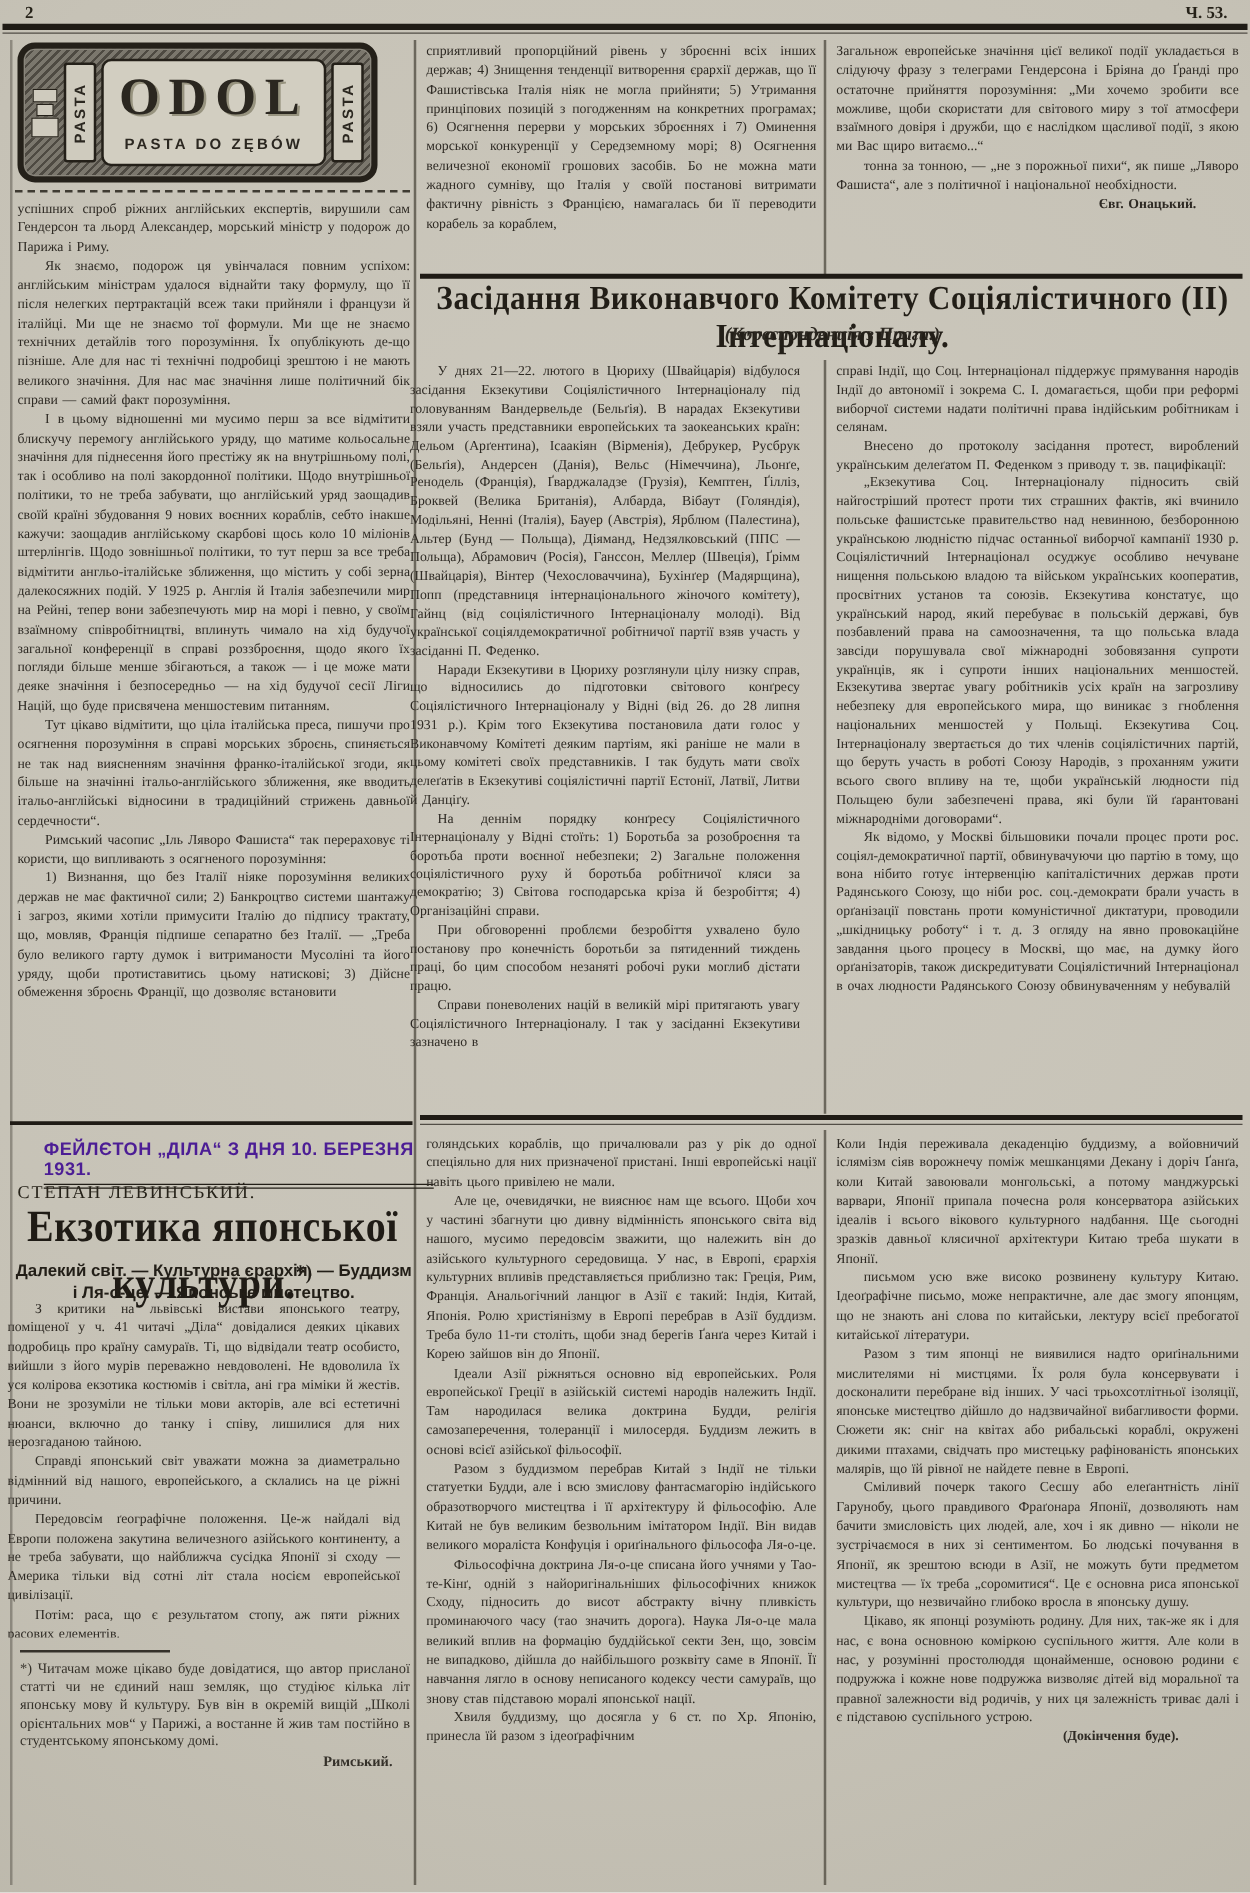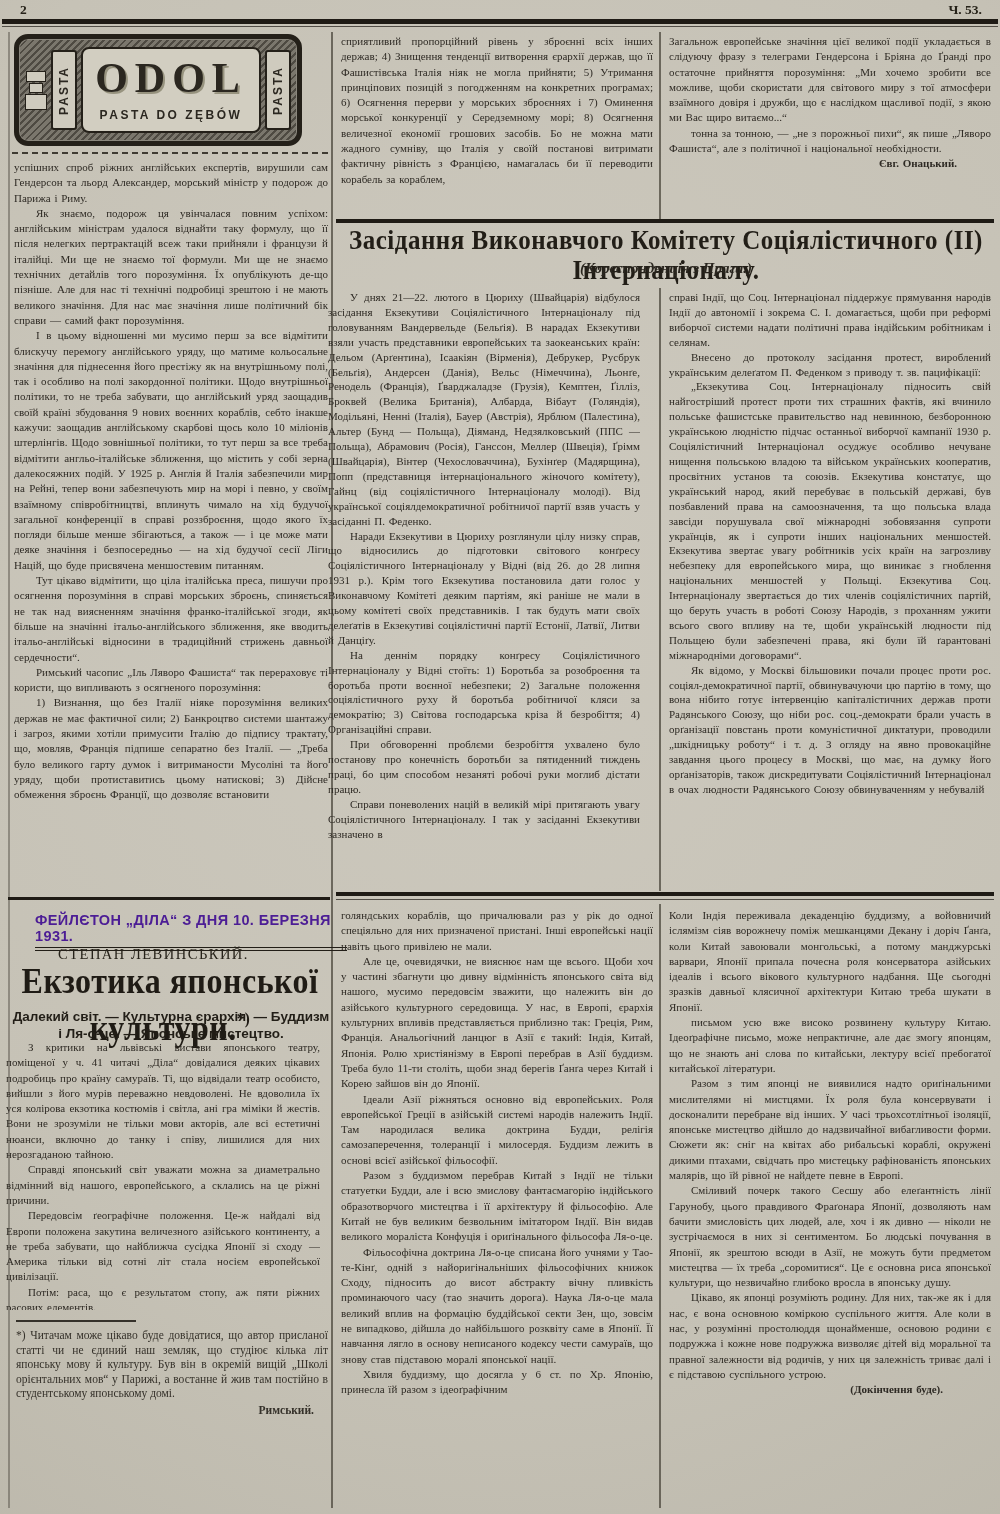--- a/index.html
+++ b/index.html
@@ -46,21 +46,21 @@
       font-weight:bold;font-size:25px;line-height:28px;color:#221e17;letter-spacing:.5px;transform:scaleY(1.08);}
   .subhead-main{position:absolute;left:336px;top:260px;width:660px;text-align:center;
       font-style:italic;font-weight:bold;font-size:15px;color:#2a261f;}
 
   .signature{font-weight:bold;text-align:right;padding-right:34px;text-indent:0 !important;}
 
   
   .kicker{position:absolute;left:14px;top:912px;width:312px;
       font-family:"Liberation Sans",sans-serif;font-weight:bold;font-size:14.5px;letter-spacing:.4px;color:#4c1d95;
       padding-bottom:3px;border-bottom:4px double #221e17;margin-left:21px;}
-  .feu-author{position:absolute;left:14px;top:946px;width:312px;font-size:14.5px;letter-spacing:1.5px;color:#262219;margin-left:44px;}
+  .feu-author{position:absolute;left:14px;top:946px;width:312px;font-size:14.5px;letter-spacing:1.5px;color:#262219;}
   .feu-headline{position:absolute;left:10px;top:966px;width:320px;text-align:center;
       font-weight:bold;font-size:32px;line-height:34px;color:#1f1b15;transform:scaleY(1.12);letter-spacing:.5px;}
   .feu-headline sup{font-size:15px;vertical-align:14px;}
   .feu-deck{position:absolute;left:12px;top:1008px;width:318px;text-align:center;
       font-family:"Liberation Sans",sans-serif;font-weight:bold;font-size:13.5px;line-height:17px;color:#221e17;}
 
   .footnote{position:absolute;left:16px;top:1320px;width:312px;font-size:11.5px;line-height:14.5px;
       text-align:justify;color:#35312a;}
   .footnote .fn-rule{width:120px;border-top:2px solid #35312a;margin-bottom:6px;}
   .footnote .fn-sig{text-align:right;font-weight:bold;padding-right:14px;margin-top:2px;}

